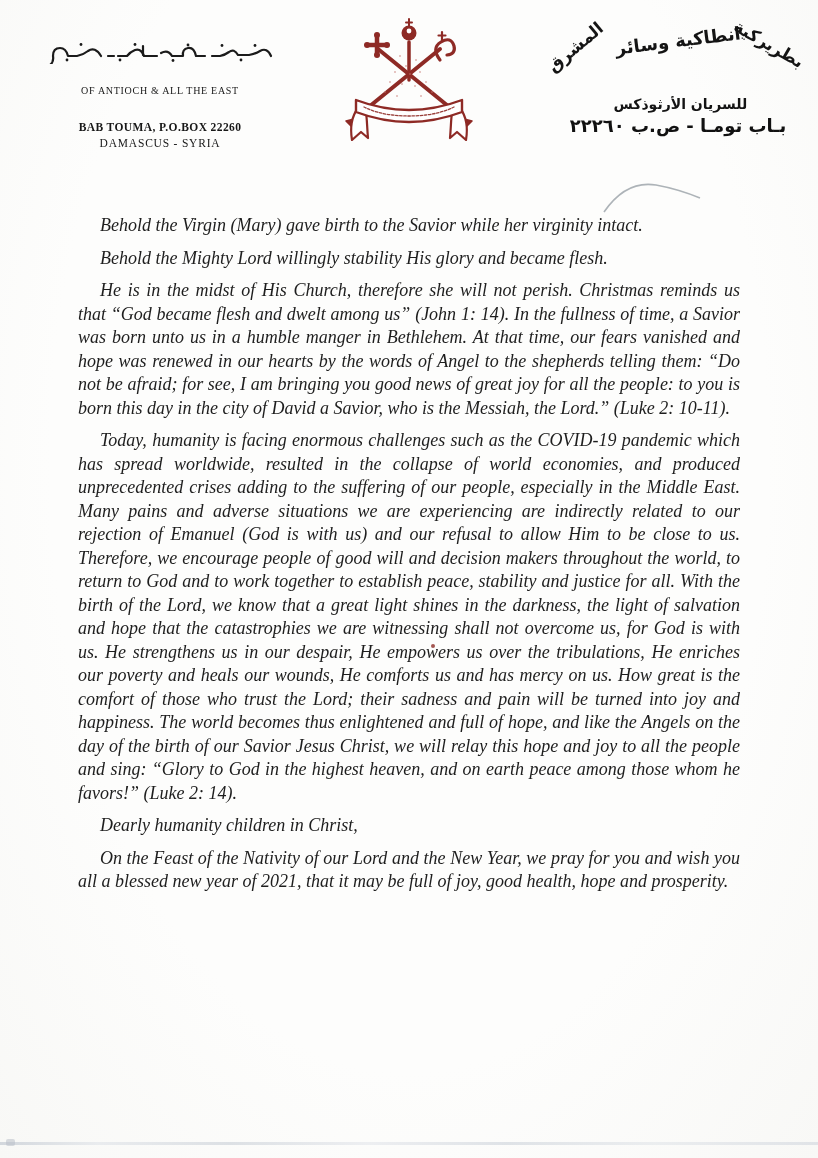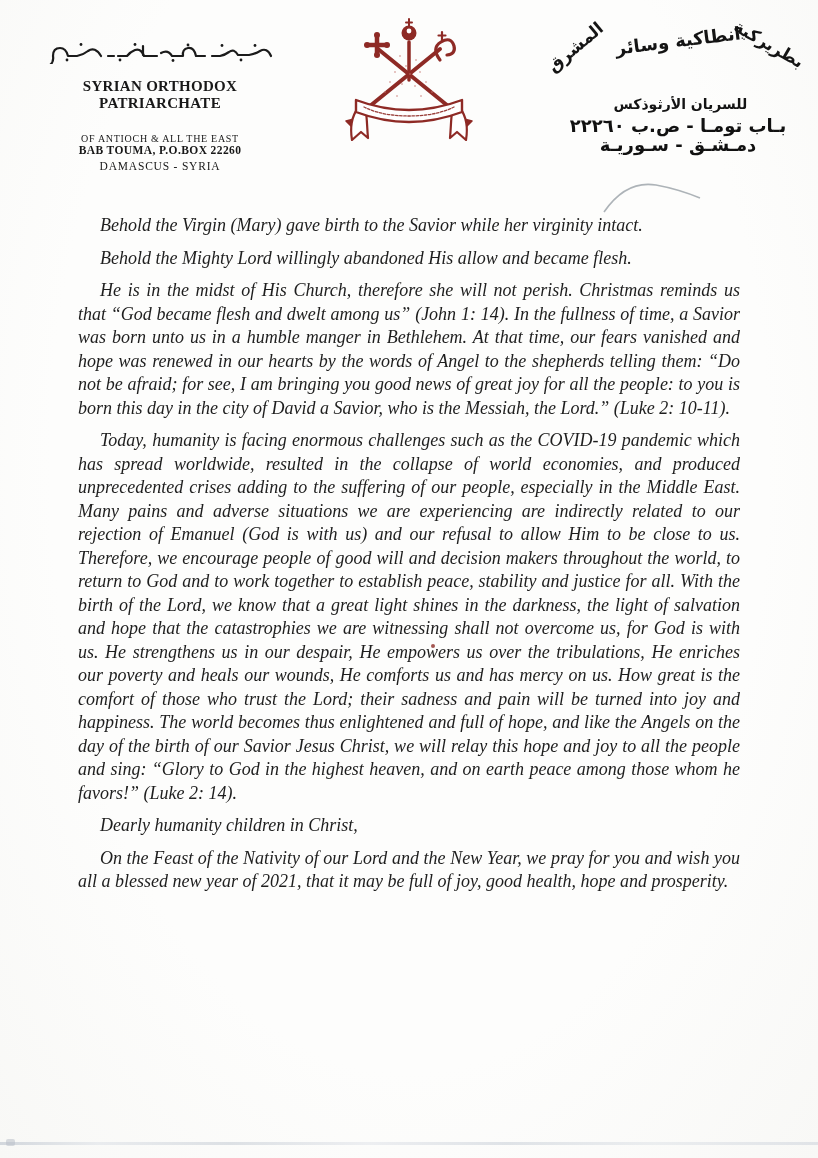--- a/index.html
+++ b/index.html
@@ -23,21 +23,21 @@
   }
 
   
   .hdr-left {
     position: absolute; left: 28px; top: 42px; width: 264px;
     text-align: center; color: #181818;
   }
   .syriac-svg { display: block; margin: 0 auto; }
   .org-line1 { margin-top: 14px; font-size: 15px; font-weight: bold; letter-spacing: 0.3px; }
   .org-line2 { margin-top: 21px;  font-size: 10px; font-weight: normal; letter-spacing: 0.7px; }
-  .addr-line1 { margin-top: 0; font-size: 11.5px; font-weight: bold; letter-spacing: 0.4px; }
+  .addr-line1 { margin-top: 25px; font-size: 11.5px; font-weight: bold; letter-spacing: 0.4px; }
   .addr-line2 { margin-top: 4px; font-size: 11.5px; font-weight: normal; letter-spacing: 0.8px; }
 
   
   .emblem-wrap { position: absolute; left: 340px; top: 16px; width: 138px; height: 136px; }
 
   
   .hdr-right { position: absolute; top: 22px; right: 14px; width: 252px; color: #141414; }
   .arch { position: relative; height: 94px; font-family: "DejaVu Sans", sans-serif; font-weight: bold; }
   .arch span { position: absolute; white-space: nowrap; font-size: 17px; }
   .arch .w-right { right: 6px;  top: 30px; transform: rotate(30deg);  transform-origin: right bottom; }
@@ -94,21 +94,20 @@
           <circle cx="143" cy="3" r="1.4"></circle>
         <circle cx="128" cy="18.5" r="1.4"></circle>
           <circle cx="90" cy="2.5" r="1.4"></circle>
         <circle cx="75" cy="18" r="1.4"></circle>
           <circle cx="36" cy="2.5" r="1.4"></circle>
         <circle cx="22" cy="18" r="1.4"></circle>
       </g>
     </svg>
     <span class="sr">ܦܛܪܝܪܟܘܬܐ ܕܐܢܛܝܘܟܝܐ ܘܕܟܠܗ ܡܕܢܚܐ</span>
 
-    <div class="org-line1">SYRIAN ORTHODOX PATRIARCHATE</div>
     <div class="org-line2">OF ANTIOCH &amp; ALL THE EAST</div>
     <div class="addr-line1">BAB TOUMA, P.O.BOX 22260</div>
     <div class="addr-line2">DAMASCUS - SYRIA</div>
   </div>
 
   <div class="emblem-wrap">
     <svg width="138" height="134" viewBox="0 0 138 134">
       <g fill="none" stroke="#8e2a25" stroke-linecap="round" stroke-linejoin="round">
 
         <path d="M14 103 L100 33" stroke-width="4"></path>
@@ -162,26 +161,25 @@
   </div>
 
   <div class="hdr-right">
     <div class="arch">
       <span class="w-right">بطريركية</span>
       <span class="w-mid">انطاكية وسائر</span>
       <span class="w-left">المشرق</span>
       <span class="cartouche">للسريان الأرثوذكس</span>
     </div>
     <div class="ar-addr">بـاب تومـا - ص.ب ٢٢٢٦٠</div>
-    <div class="ar-addr">دمـشـق - سـوريـة</div>
   </div>
 
   <div class="letter">
     <p>Behold the Virgin (Mary) gave birth to the Savior while her virginity intact.</p>
-    <p>Behold the Mighty Lord willingly abandoned His allow and became flesh.</p>
+    <p>Behold the Mighty Lord willingly stability His glory and became flesh.</p>
     <p>He is in the midst of His Church, therefore she will not perish. Christmas reminds us that “God became flesh and dwelt among us” (John 1: 14). In the fullness of time, a Savior was born unto us in a humble manger in Bethlehem. At that time, our fears vanished and hope was renewed in our hearts by the words of Angel to the shepherds telling them: “Do not be afraid; for see, I am bringing you good news of great joy for all the people: to you is born this day in the city of David a Savior, who is the Messiah, the Lord.” (Luke 2: 10-11).</p>
     <p>Today, humanity is facing enormous challenges such as the COVID-19 pandemic which has spread worldwide, resulted in the collapse of world economies, and produced unprecedented crises adding to the suffering of our people, especially in the Middle East. Many pains and adverse situations we are experiencing are indirectly related to our rejection of Emanuel (God is with us) and our refusal to allow Him to be close to us. Therefore, we encourage people of good will and decision makers throughout the world, to return to God and to work together to establish peace, stability and justice for all. With the birth of the Lord, we know that a great light shines in the darkness, the light of salvation and hope that the catastrophies we are witnessing shall not overcome us, for God is with us. He strengthens us in our despair, He empowers us over the tribulations, He enriches our poverty and heals our wounds, He comforts us and has mercy on us. How great is the comfort of those who trust the Lord; their sadness and pain will be turned into joy and happiness. The world becomes thus enlightened and full of hope, and like the Angels on the day of the birth of our Savior Jesus Christ, we will relay this hope and joy to all the people and sing: “Glory to God in the highest heaven, and on earth peace among those whom he favors!” (Luke 2: 14).</p>
     <p>Dearly humanity children in Christ,</p>
     <p>On the Feast of the Nativity of our Lord and the New Year, we pray for you and wish you all a blessed new year of 2021, that it may be full of joy, good health, hope and prosperity.</p>
   </div>
 
   <svg class="arc-artifact" width="112" height="46" viewBox="0 0 112 46">
     <path d="M8 36 Q30 4 60 9 Q82 13 104 22" fill="none" stroke="#98a0a6" stroke-width="1.6" opacity=".8"></path>
   </svg>
   <div class="stray-dot"></div>

